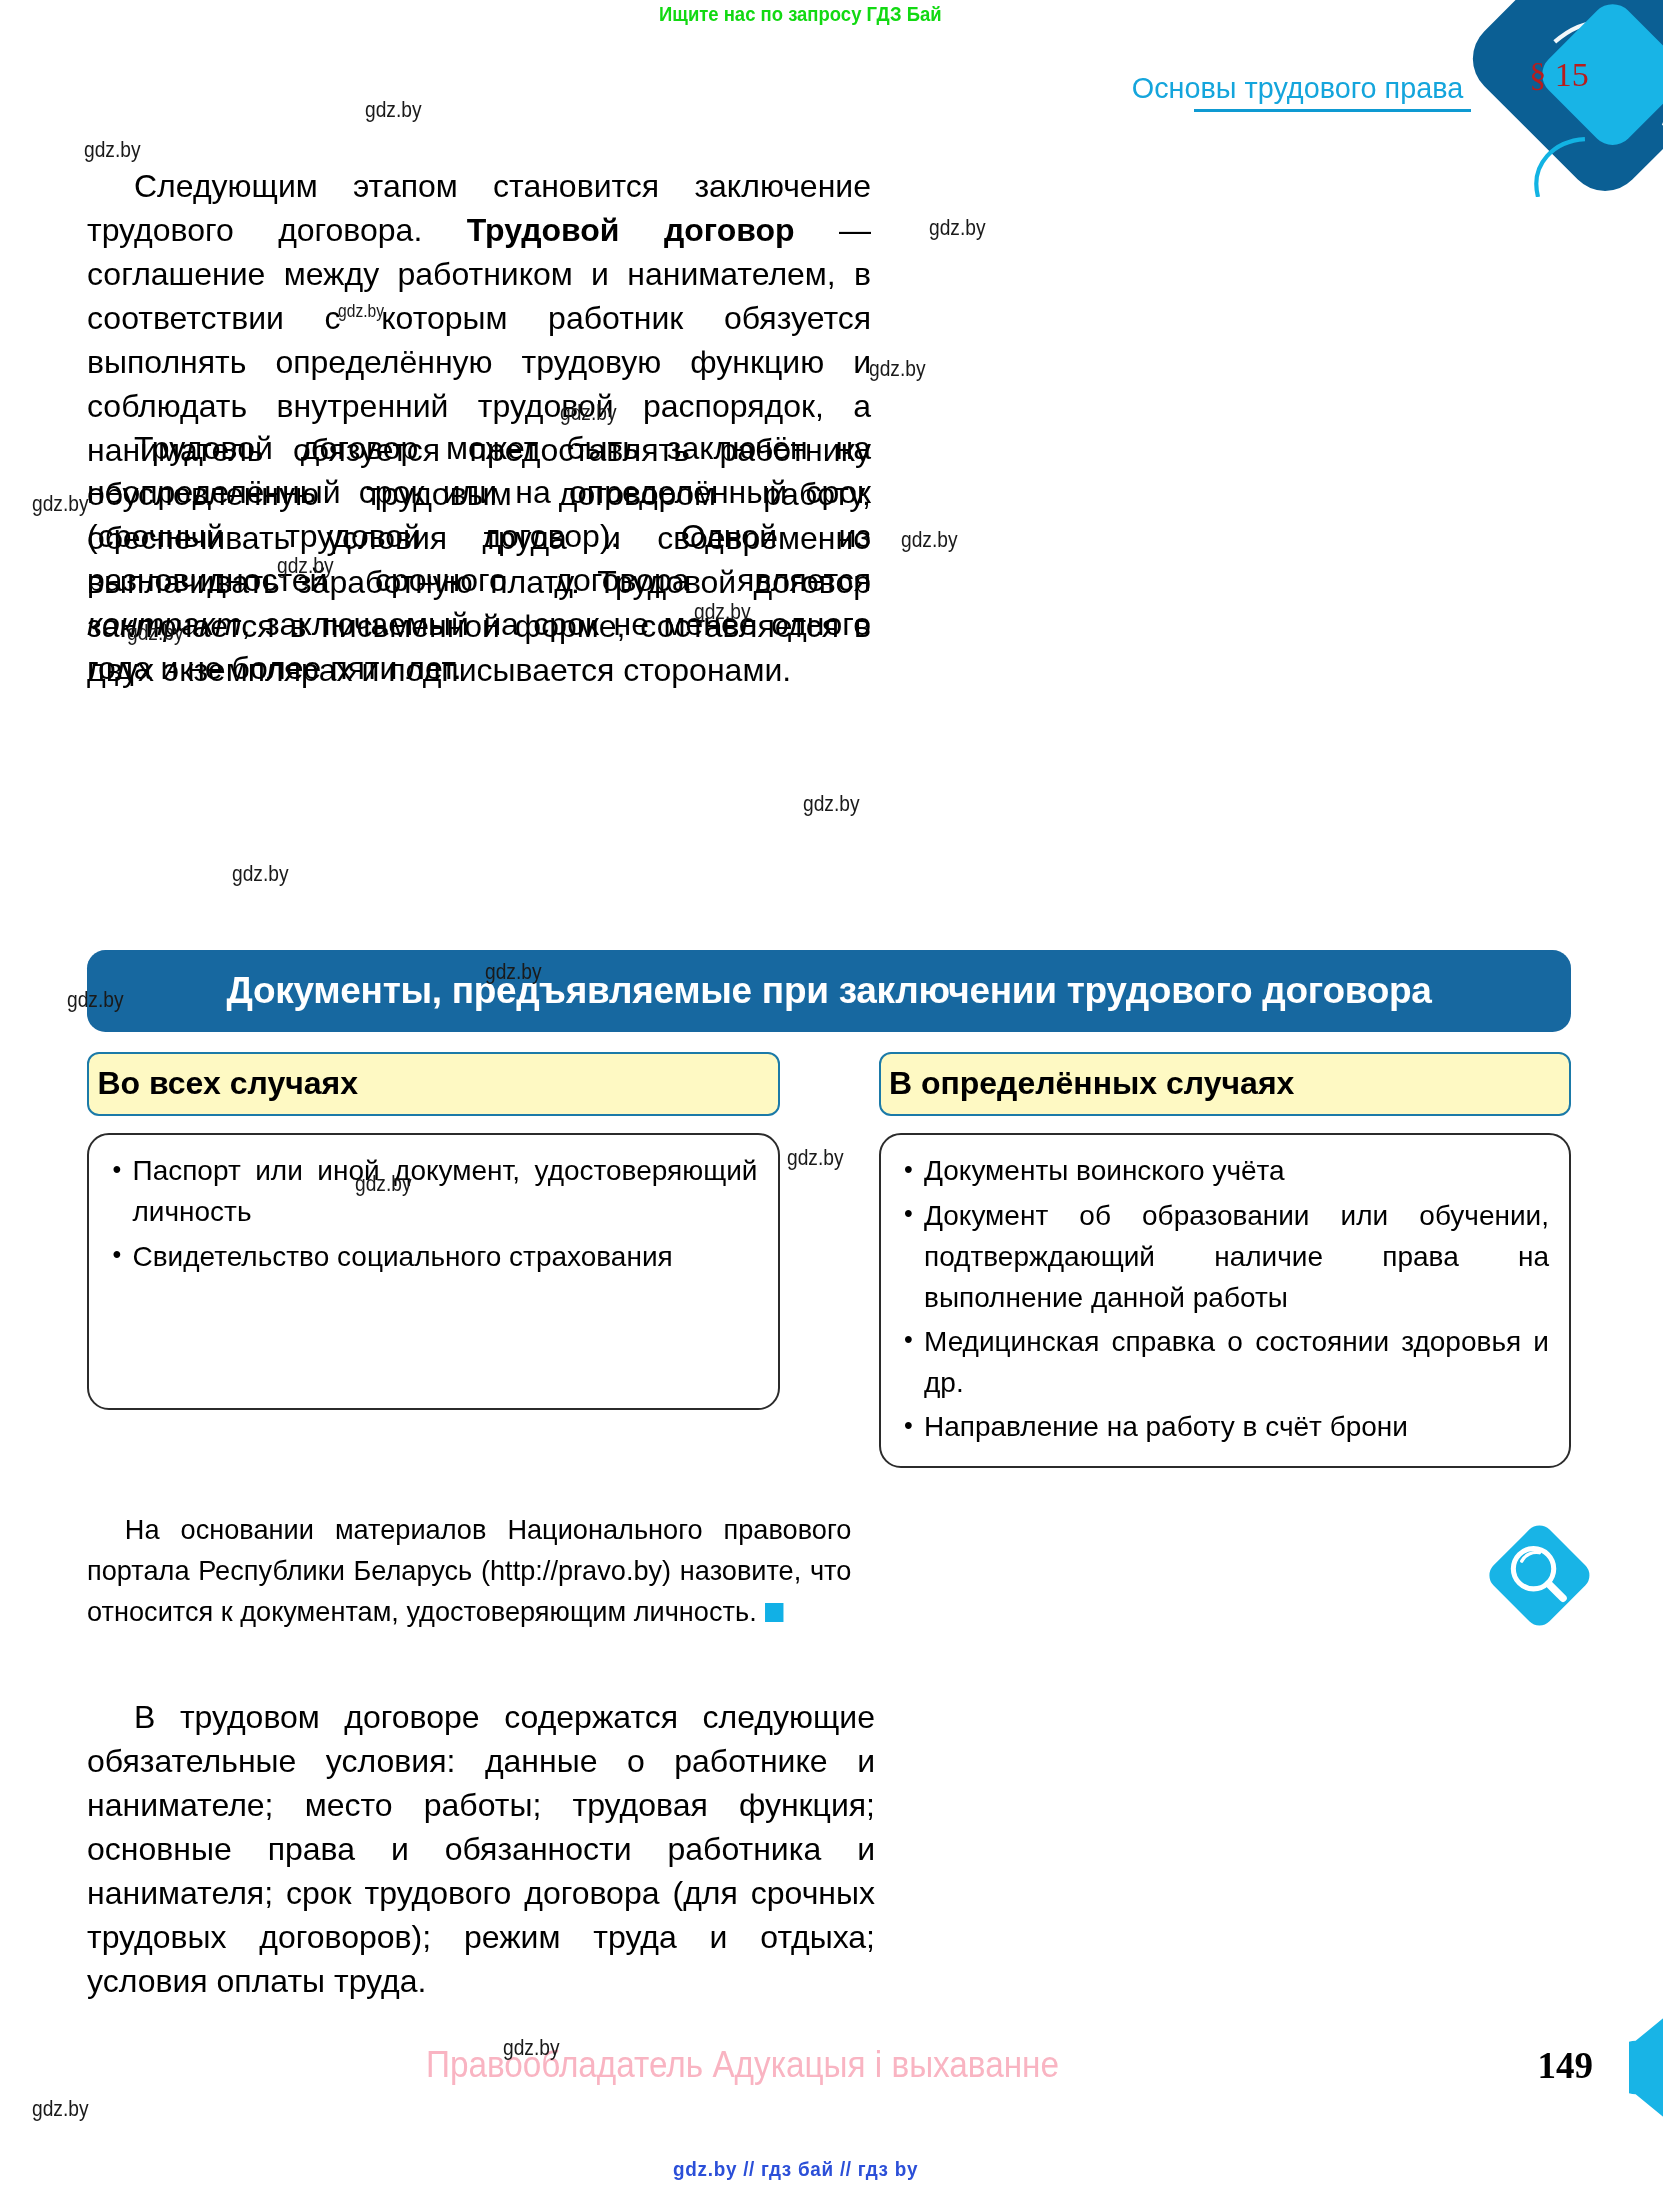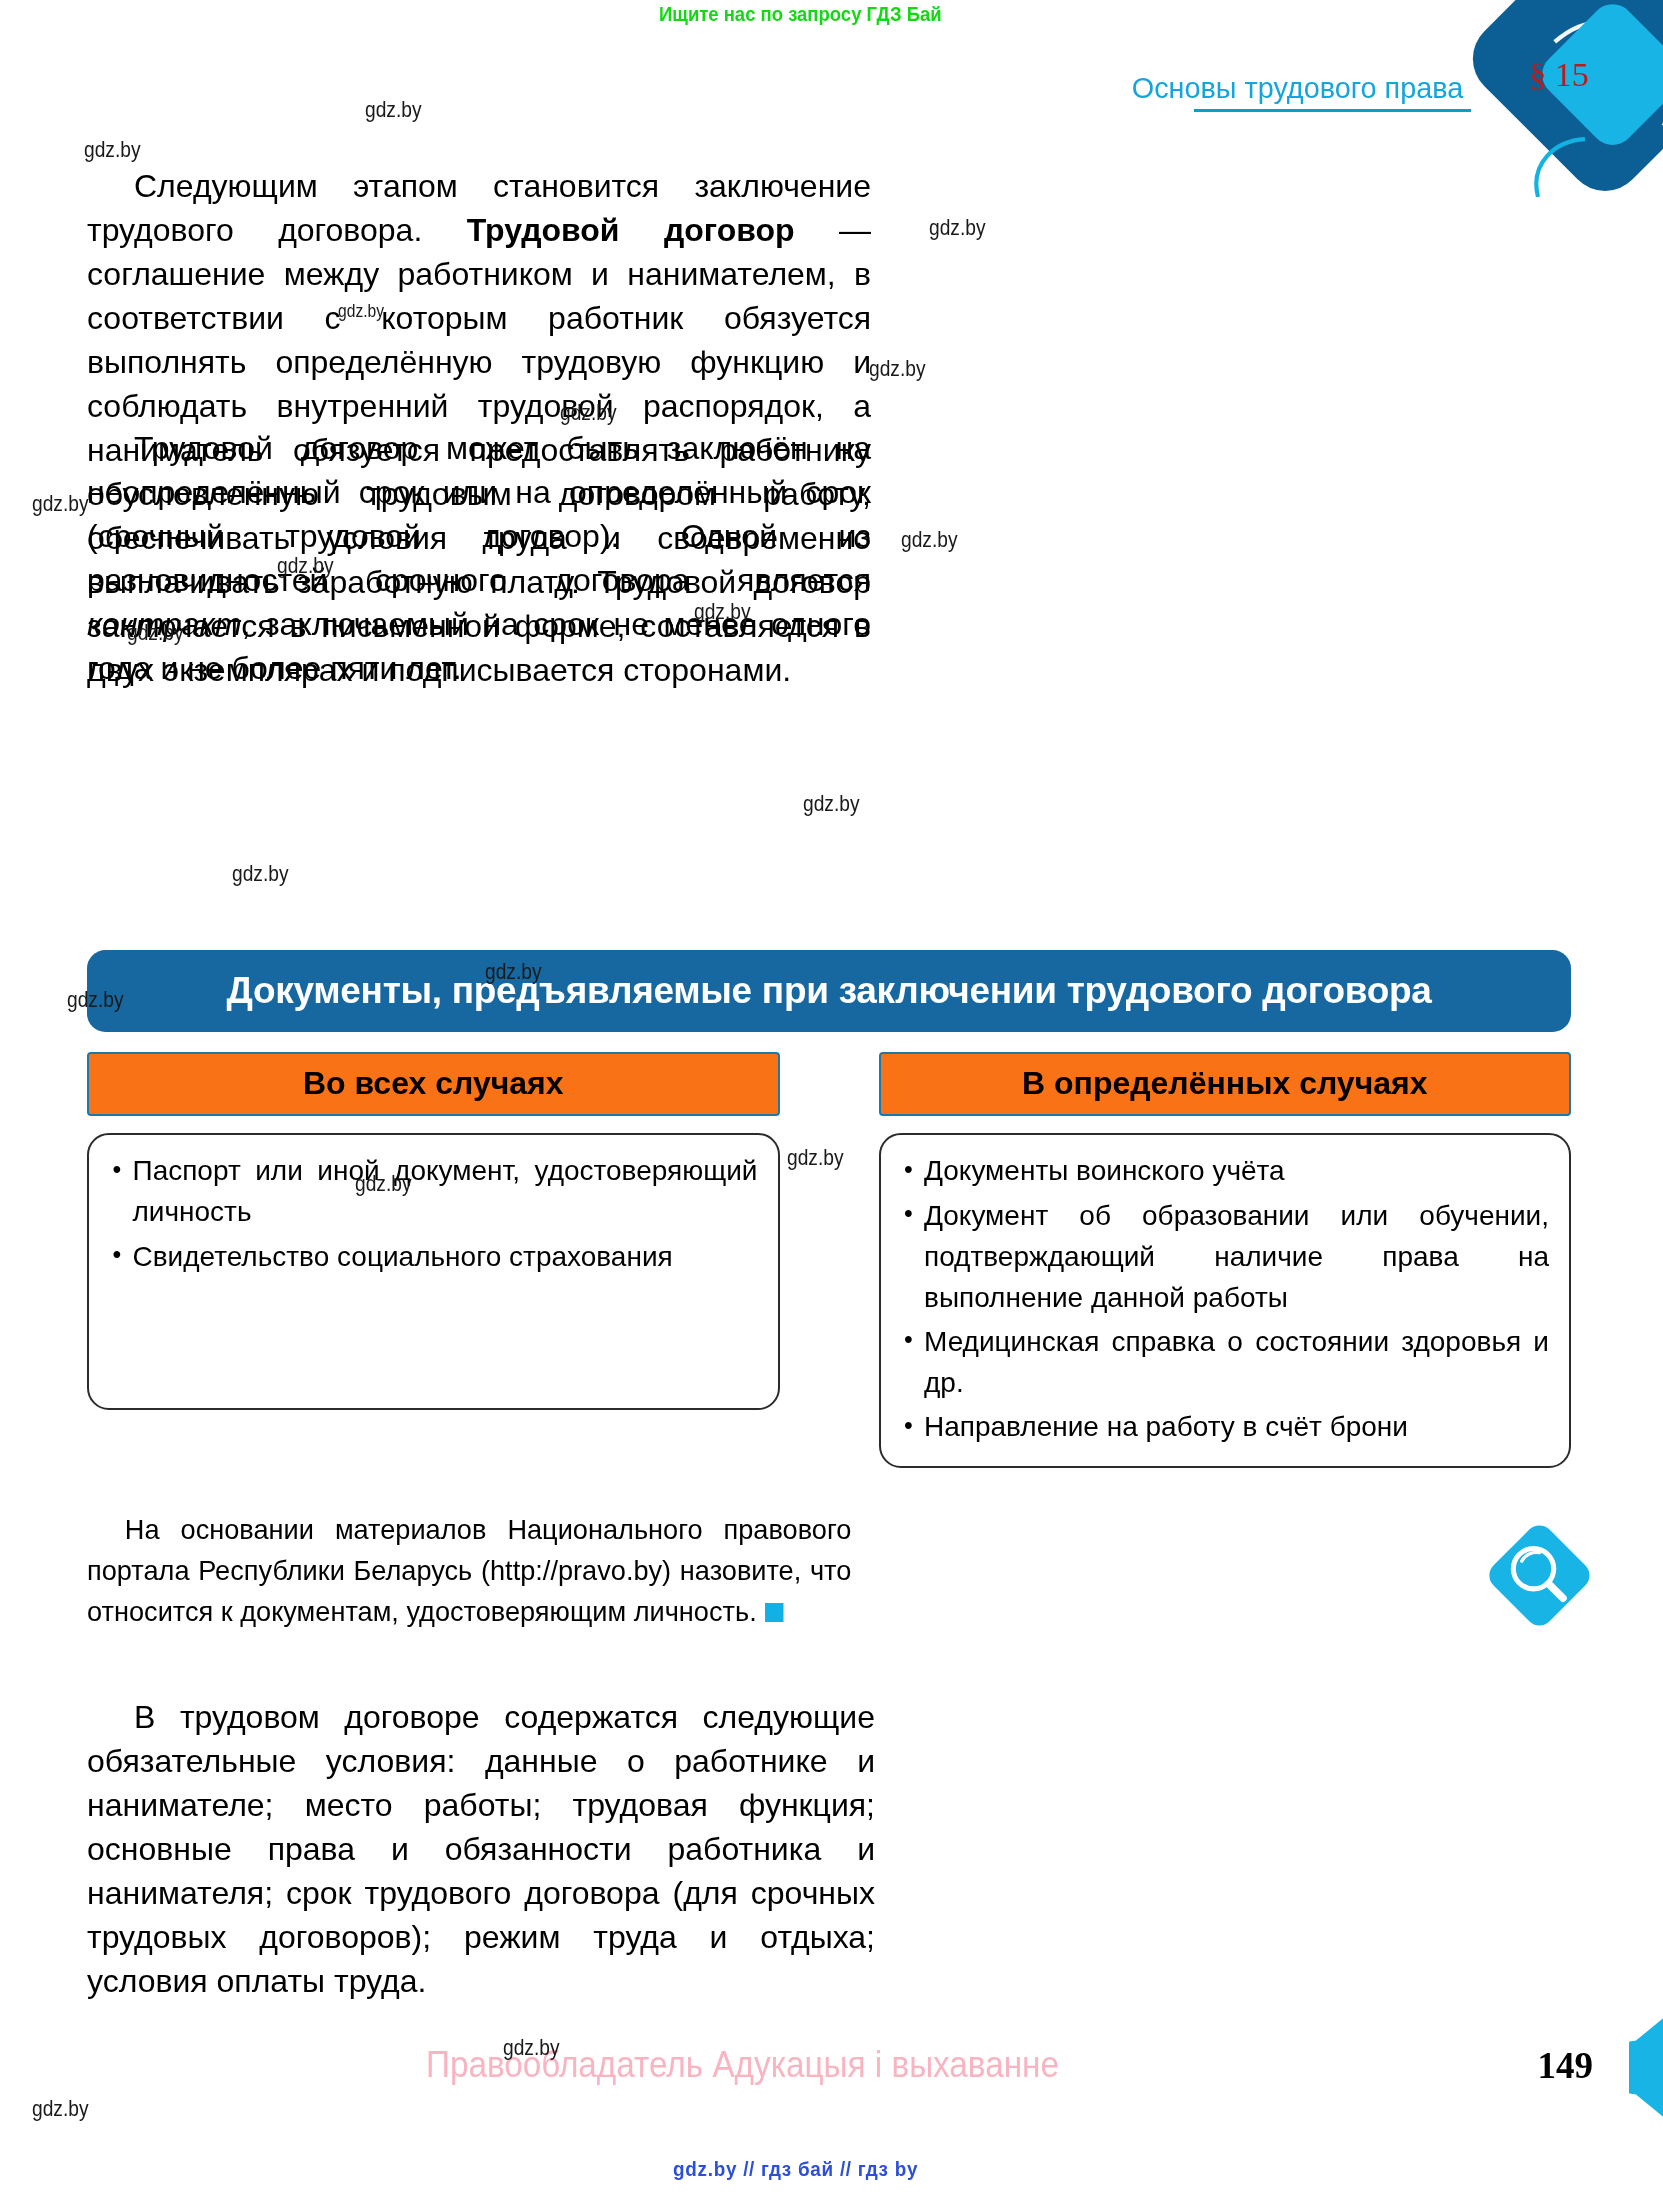--- a/index.html
+++ b/index.html
@@ -169,24 +169,23 @@
   }
   .dg-cols {
     display: flex;
     gap: 99px;
     margin-top: 20px;
   }
   .dg-col { width: 693px; }
   .dg-sub {
     box-sizing: border-box;
     width: 100%;
-    background: #f97316;
+    background: #fef9c3;
     border: 2.5px solid #1b7aa8;
-    border-radius: 4px;
-    text-align: center;
+    border-radius: 12px;
     font-family: "Liberation Sans", sans-serif;
     font-weight: 700;
     font-size: 32px;
     line-height: 37px;
     padding: 11px 8.4px 12.6px 8.4px;
     color: #000;
   }
   .dg-box {
     box-sizing: border-box;
     width: 100%;

